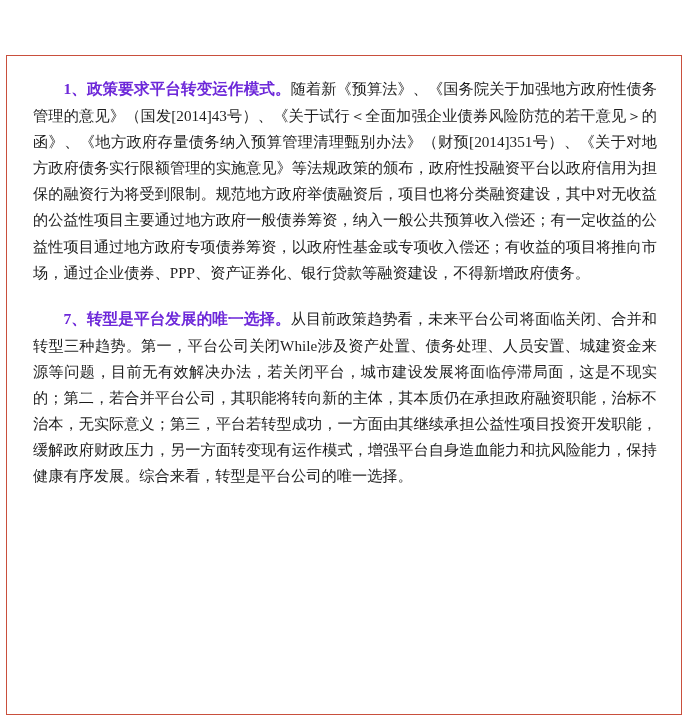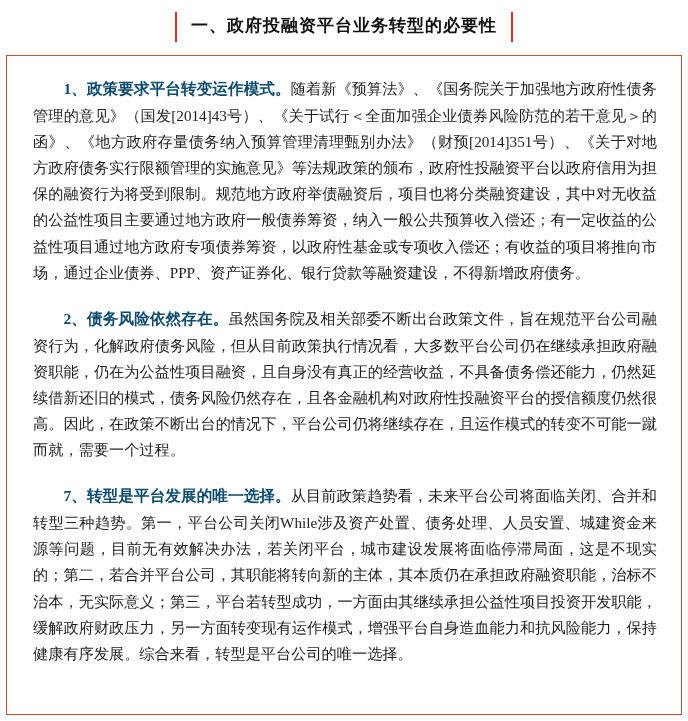--- a/index.html
+++ b/index.html
@@ -57,40 +57,34 @@
     text-justify: inter-ideograph;
     text-indent: 2em;
     color: #1d1d1d;
   }
   p.para:last-child {
     margin-bottom: 0;
   }
   .lead {
     font-weight: bold;
     font-size: 15.6px;
-    color: #0c4a6e;
+    color: #6d28d9;
   }
 </style>
 </head>
 <body>
 
 <div class="page">
 
-  <div class="title-wrap">
-    <span class="title-box">一、政府投融资平台业务转型的必要性</span>
-  </div>
 
   <div class="body-frame">
 
     <p class="para">
       <span class="lead">1、政策要求平台转变运作模式。</span><span>随着新《预算法》、《国务院关于加强地方政府性债务管理的意见》（国发[2014]43号）、《关于试行＜全面加强企业债券风险防范的若干意见＞的函》、《地方政府存量债务纳入预算管理清理甄别办法》（财预[2014]351号）、《关于对地方政府债务实行限额管理的实施意见》等法规政策的颁布，政府性投融资平台以政府信用为担保的融资行为将受到限制。规范地方政府举债融资后，项目也将分类融资建设，其中对无收益的公益性项目主要通过地方政府一般债券筹资，纳入一般公共预算收入偿还；有一定收益的公益性项目通过地方政府专项债券筹资，以政府性基金或专项收入偿还；有收益的项目将推向市场，通过企业债券、PPP、资产证券化、银行贷款等融资建设，不得新增政府债务。</span>
     </p>
 
-    <p class="para">
-      <span class="lead">2、债务风险依然存在。</span><span>虽然国务院及相关部委不断出台政策文件，旨在规范平台公司融资行为，化解政府债务风险，但从目前政策执行情况看，大多数平台公司仍在继续承担政府融资职能，仍在为公益性项目融资，且自身没有真正的经营收益，不具备债务偿还能力，仍然延续借新还旧的模式，债务风险仍然存在，且各金融机构对政府性投融资平台的授信额度仍然很高。因此，在政策不断出台的情况下，平台公司仍将继续存在，且运作模式的转变不可能一蹴而就，需要一个过程。</span>
-    </p>
 
     <p class="para">
       <span class="lead">7、转型是平台发展的唯一选择。</span><span>从目前政策趋势看，未来平台公司将面临关闭、合并和转型三种趋势。第一，平台公司关闭While涉及资产处置、债务处理、人员安置、城建资金来源等问题，目前无有效解决办法，若关闭平台，城市建设发展将面临停滞局面，这是不现实的；第二，若合并平台公司，其职能将转向新的主体，其本质仍在承担政府融资职能，治标不治本，无实际意义；第三，平台若转型成功，一方面由其继续承担公益性项目投资开发职能，缓解政府财政压力，另一方面转变现有运作模式，增强平台自身造血能力和抗风险能力，保持健康有序发展。综合来看，转型是平台公司的唯一选择。</span>
     </p>
 
   </div>
 </div>
 
 </body></html>

